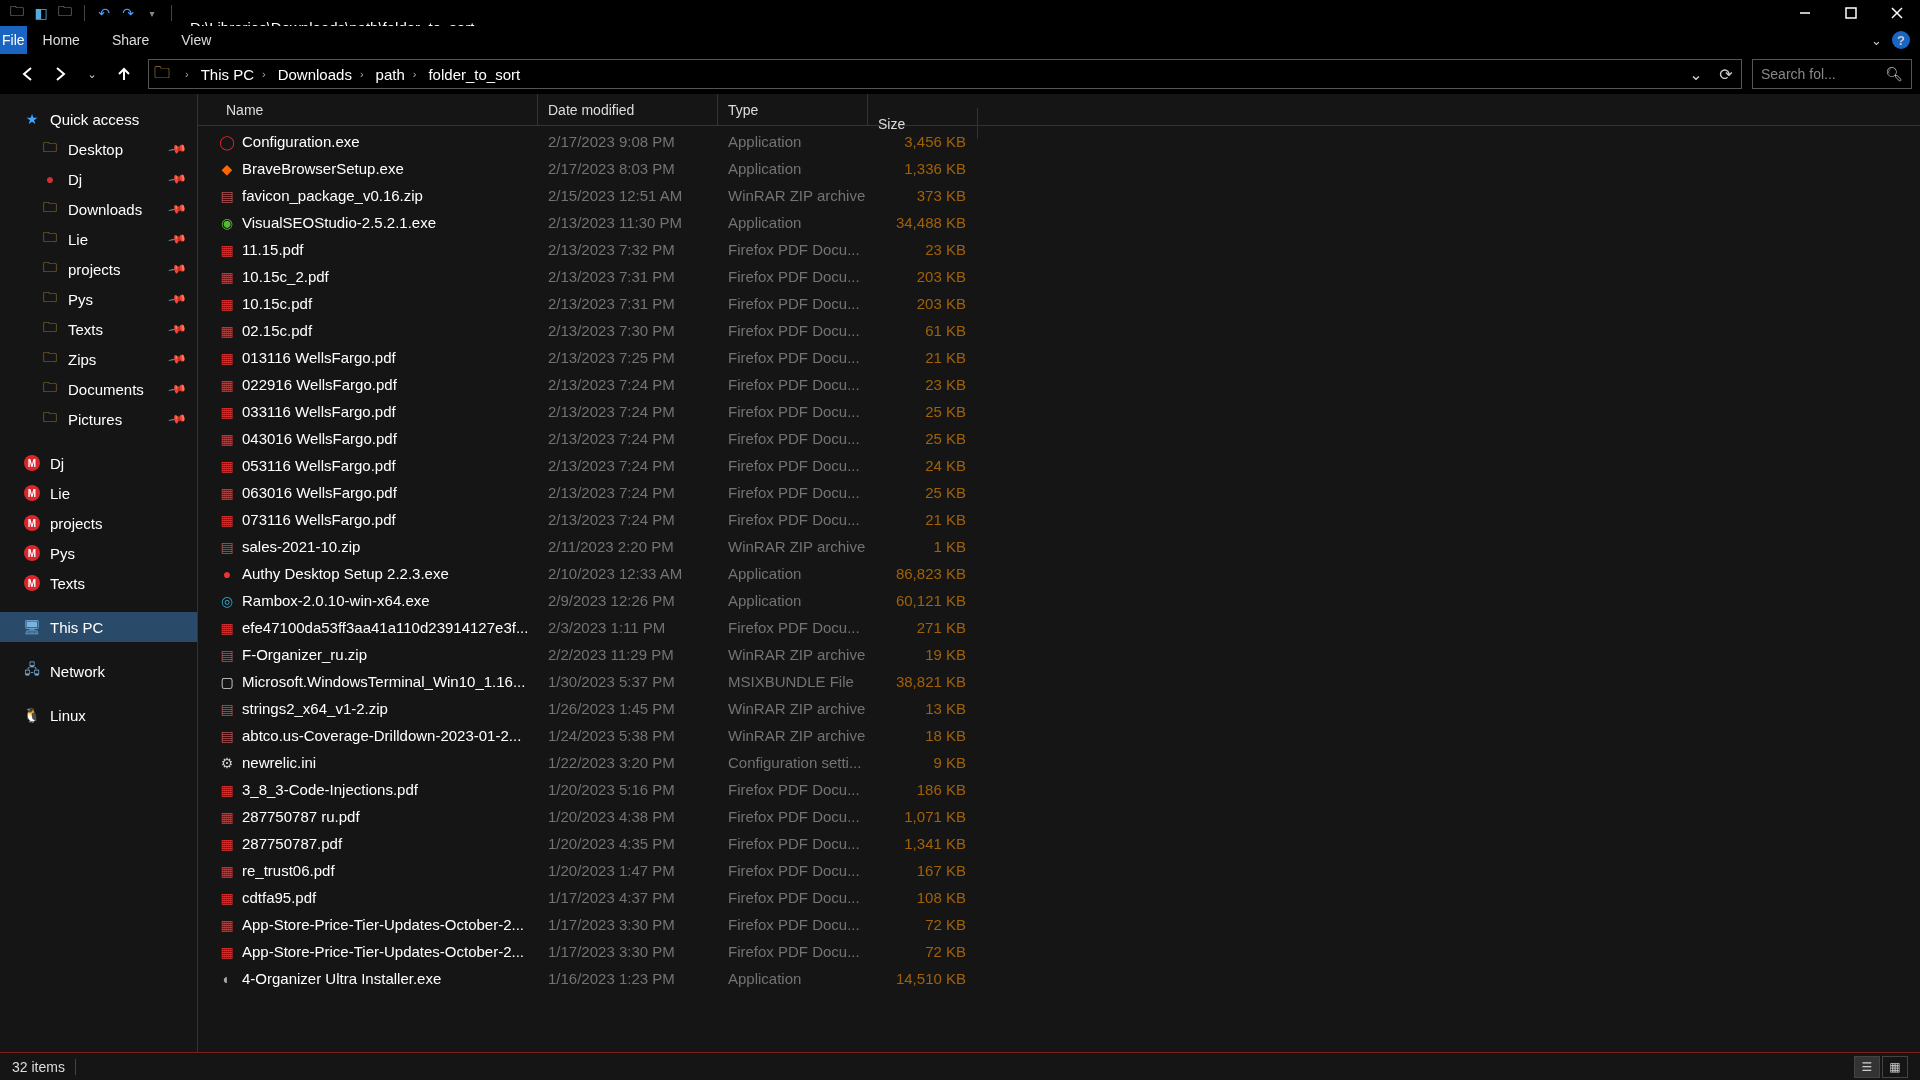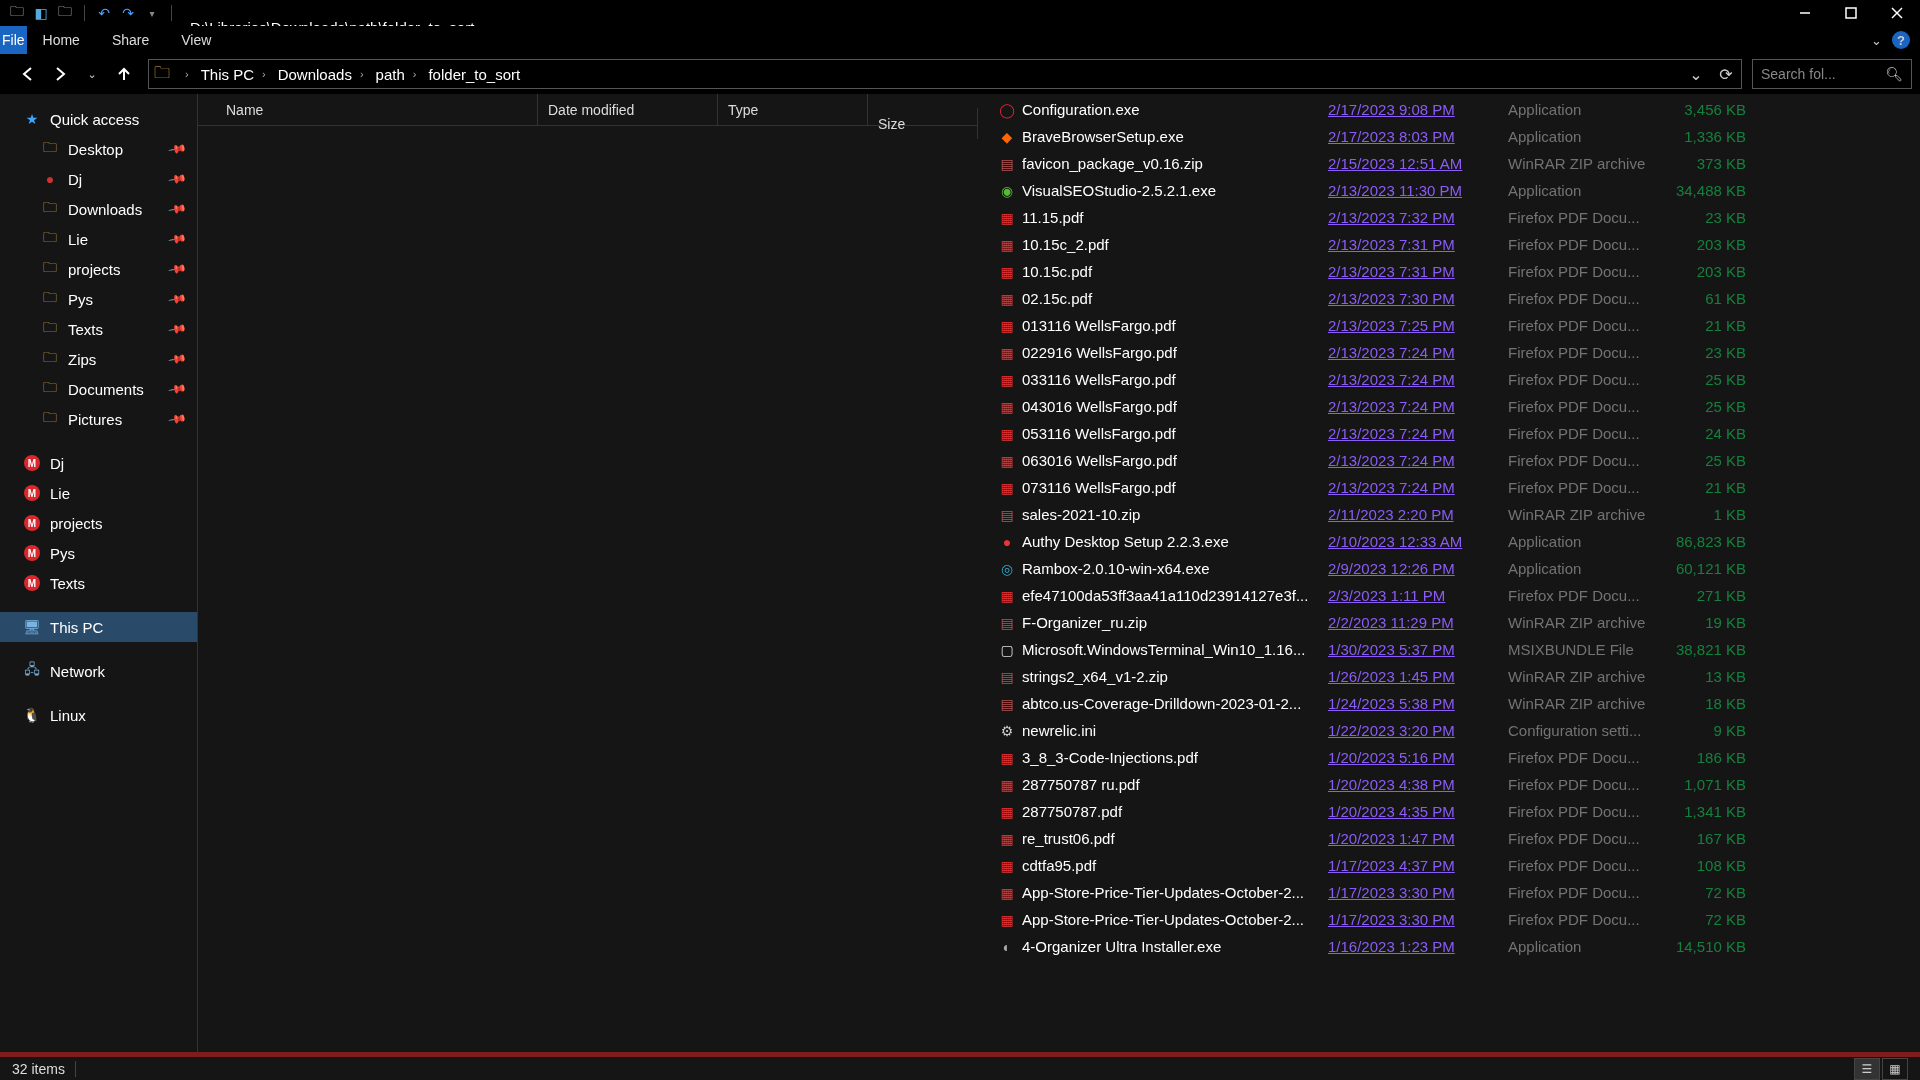--- a/index.html
+++ b/index.html
@@ -48,49 +48,49 @@
 .side-item .pin { position:absolute; right:12px; color:#888; font-size:12px; transform:rotate(35deg);}
 .side-spacer { height:14px;}
 .star { color:#3ea6ff;}
 .folder-y { color:#e8b74a;}
 .mega-red { width:16px;height:16px;border-radius:50%;background:#d9272e;color:#fff;font-size:10px;display:flex;align-items:center;justify-content:center;font-weight:bold;}
 .pc-icon { color:#7bb3e0;}
 .net-icon { color:#7bb3e0;}
 .tux { width:16px;height:16px;display:flex;align-items:center;justify-content:center;}
 
 
-.content { flex:1; display:flex; background:#151515;}
+.content { flex:1; display:flex; flex-direction:column; background:#151515;}
 .col-headers { display:flex; height:32px; align-items:center; border-bottom:1px solid #333; font-size:14px; color:#ddd; padding-left:18px;}
 .col-headers .col { border-right:1px solid #333; height:100%; display:flex; align-items:center; padding-left:10px;}
 .col-name { width:322px;}
 .col-date { width:180px;}
 .col-type { width:150px;}
 .col-size { width:110px; justify-content:flex-start;margin-top:28px;}
 .file-list { flex:1; overflow-y:auto; padding-top:2px;}
 .file-row { display:flex; align-items:center; height:27px; font-size:15px; color:#fff; padding-left:18px;}
 .file-row .icon { width:22px; display:flex;align-items:center;justify-content:center; font-size:14px;}
 .file-row .fname { width:300px; white-space:nowrap; overflow:hidden; text-overflow:ellipsis; padding-left:4px;}
-.file-row .fdate { width:180px; padding-left:10px; color:#8b5cf6;text-decoration:underline;}
+.file-row .fdate { width:180px; padding-left:10px; color:#737373;}
 .file-row .ftype { width:150px; padding-left:10px; color:#737373; white-space:nowrap; overflow:hidden; text-overflow:ellipsis;}
-.file-row .fsize { width:110px; text-align:right; padding-right:12px; color:#15803d;}
+.file-row .fsize { width:110px; text-align:right; padding-right:12px; color:#a16207;}
 
 
 .ic-exe-o { color:#e23; }
 .ic-exe-b { color:#f60; }
 .ic-zip { color:#b55; }
 .ic-exe-g { color:#5b3; }
 .ic-pdf { color:#e33; }
 .ic-authy { color:#e33;}
 .ic-rambox { color:#3ac;}
 .ic-bundle { color:#ddd;}
 .ic-ini { color:#ccc;}
 .ic-generic { color:#aaa;}
 
 
-.status-bar { height:28px; background:#151515; border-top:5px solid #7f1d1d; display:flex; align-items:center; padding:0 12px; font-size:14px; color:#ddd;}
+.status-bar { height:28px; background:#151515; border-top:1px solid #7f1d1d; display:flex; align-items:center; padding:0 12px; font-size:14px; color:#ddd;}
 .status-bar .sep { width:1px; height:16px; background:#444; margin:0 10px;}
 .status-bar .views { margin-left:auto; display:flex; gap:2px;}
 .status-bar .view-btn { width:26px;height:22px;border:1px solid #444;display:flex;align-items:center;justify-content:center;color:#ccc;font-size:12px;}
 .status-bar .view-btn.active { background:#333;}
 </style>
 </head>
 <body>
 
 <div class="window">
 

